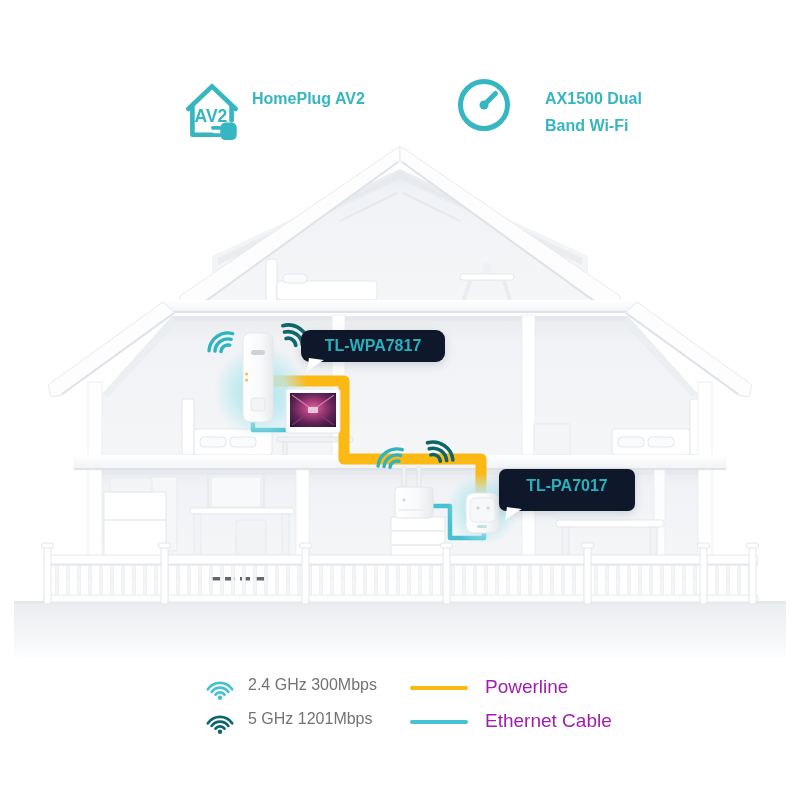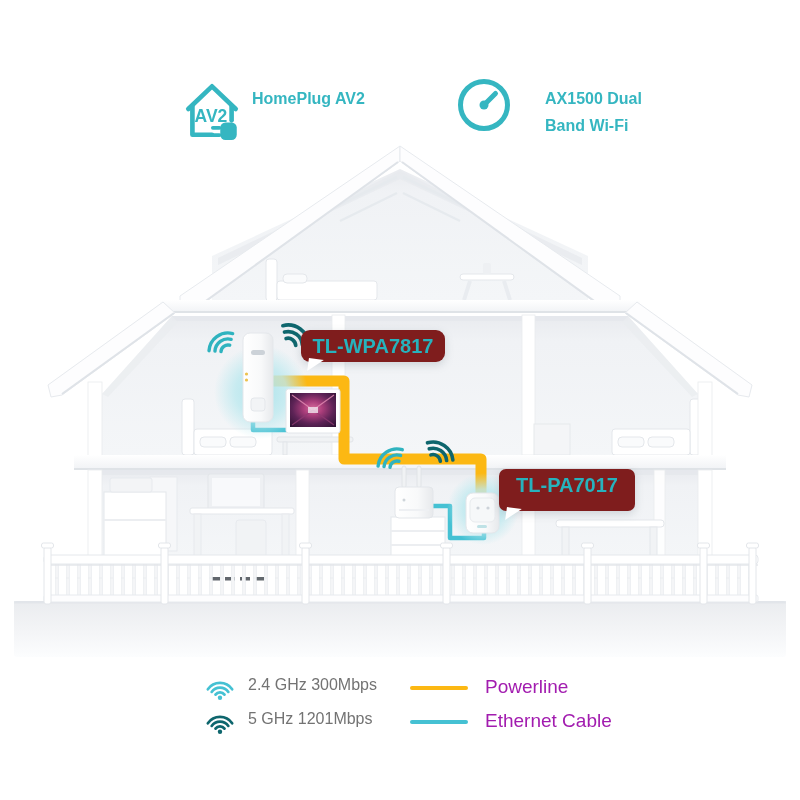--- a/index.html
+++ b/index.html
@@ -9,23 +9,23 @@
 
   
   .badge-icon{position:absolute;color:var(--accent);}
   .badge-text{position:absolute;color:var(--accent);font-size:16px;line-height:27px;font-weight:700;}
   #badge1-icon{left:179px;top:76px;}
   #badge1-text{left:252px;top:85px;}
   #badge2-icon{left:455px;top:76px;}
   #badge2-text{left:545px;top:85px;}
 
   
-  .bubble{position:absolute;background:#7f1d1d;border-radius:9px;
+  .bubble{position:absolute;background:#0f172a;border-radius:9px;
           box-shadow:0 3px 9px rgba(125,138,150,.30);
-          color:var(--label);font-weight:bold;font-size:20px;text-align:center;}
+          color:var(--label);font-weight:bold;font-size:16px;text-align:center;}
   .bubble::after{content:"";position:absolute;left:7px;bottom:-10px;width:0;height:0;
           border-top:13px solid #ffffff;border-right:15px solid transparent;transform:rotate(8deg);}
   #bubble-wpa{left:301px;top:330px;width:144px;height:32px;line-height:32px;}
   #bubble-pa{left:499px;top:469px;width:136px;height:42px;line-height:33px;border-radius:7px;}
 
   
   .legend-row{position:absolute;width:460px;height:30px;}
   #legend-row1{left:203px;top:673px;}
   #legend-row2{left:203px;top:707px;}
   .lg-icon{position:absolute;left:0;top:0;}

